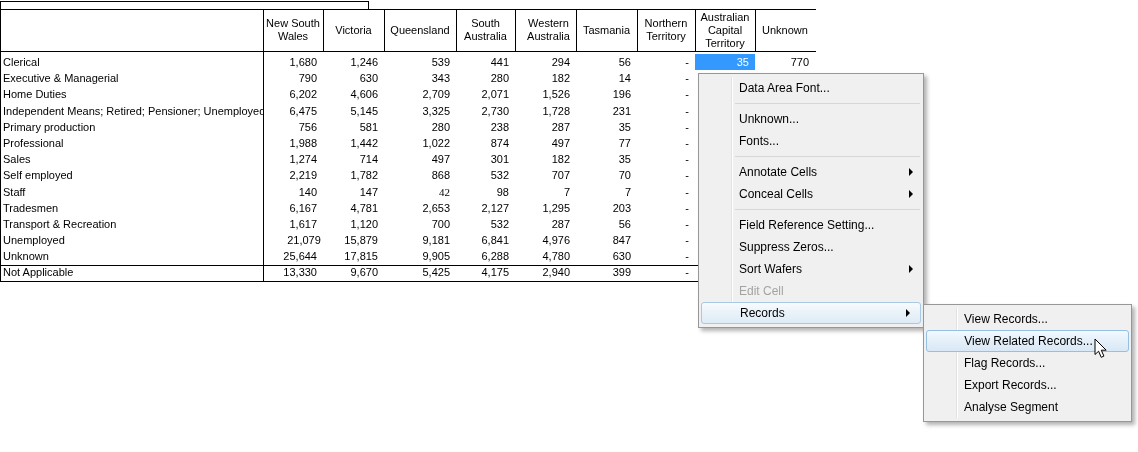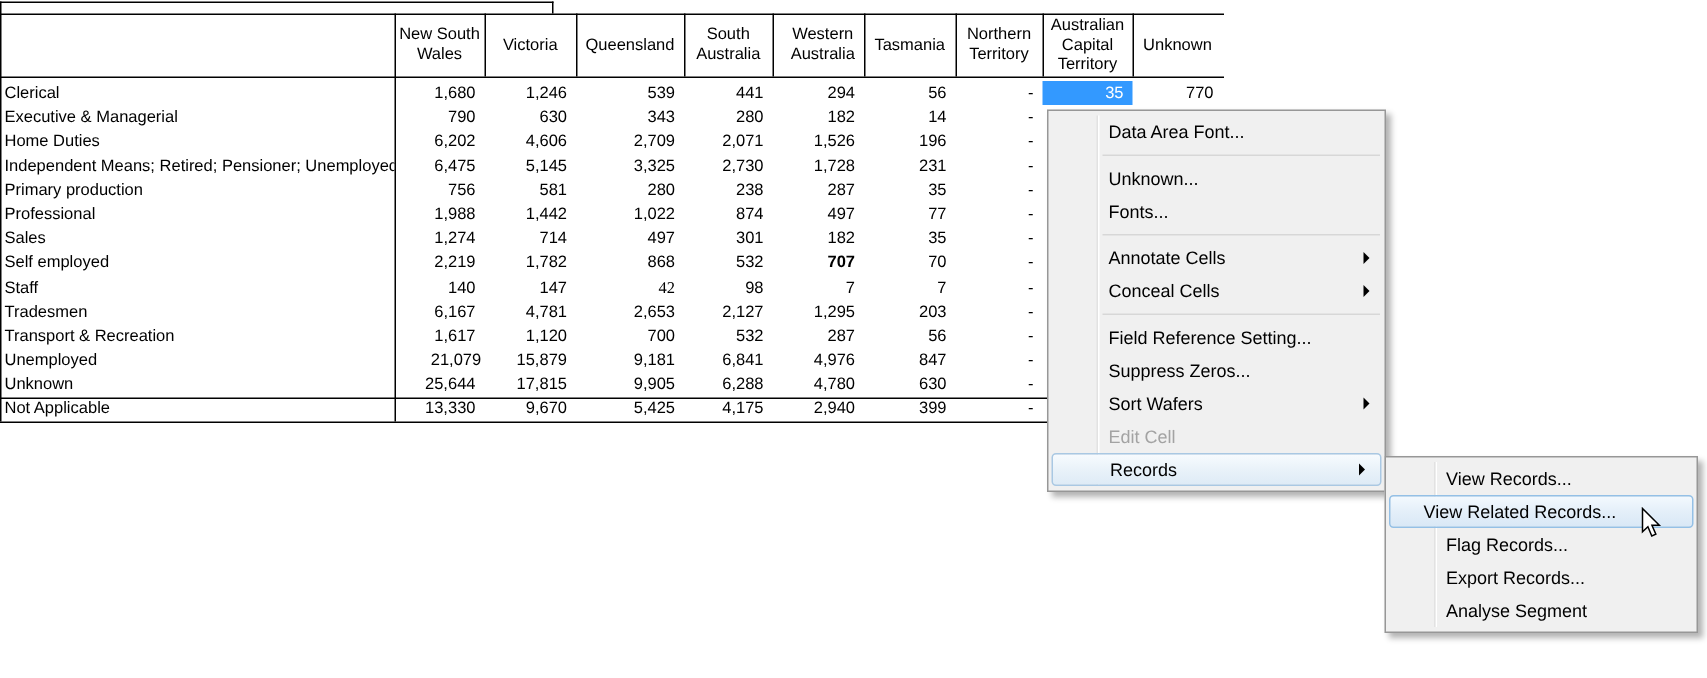--- a/index.html
+++ b/index.html
@@ -47,20 +47,21 @@
   .mitem.disabled{color:#A3A3A3;}
   .mitem.hl{
     margin:0 2px;padding-left:38px;line-height:20px;
     border:1px solid #A9C8E3;border-radius:3px;
     background:linear-gradient(180deg,#F7FBFE 0%,#E9F2F9 50%,#DEEBF6 100%);
   }
   .mitem.hl2{
     margin:0 2px;padding-left:22px;line-height:20px;
     border:1px solid #94C0E6;border-radius:3px;
     background:linear-gradient(180deg,#F3F9FE 0%,#E4EFF9 50%,#D9E8F6 100%);
+    text-align:center;
   }
   .msep{height:9px;position:relative;}
   .msep:before{content:"";position:absolute;left:36px;right:3px;top:4px;height:1px;background:#D7D7D7;}
   .arrow{
     position:absolute;right:10px;top:50%;margin-top:-4px;width:0;height:0;
     border-top:4px solid transparent;border-bottom:4px solid transparent;border-left:4px solid #000;
   }
   #context-menu{left:698px;top:73px;width:226px;}
   #records-submenu{left:923px;top:304px;width:209px;}
 
@@ -176,21 +177,21 @@
         <div class="dcell" style="left: 637px; width: 58px;">-</div>
         <div class="dcell" style="left: 695px; width: 60px;"></div>
         <div class="dcell" style="left: 755px; width: 60px;"></div>
       </div>
       <div class="trow">
         <div class="rlabel">Self employed</div>
         <div class="dcell" style="left: 263px; width: 60px;">2,219</div>
         <div class="dcell" style="left: 323px; width: 61px;">1,782</div>
         <div class="dcell" style="left: 384px; width: 72px;">868</div>
         <div class="dcell" style="left: 456px; width: 59px;">532</div>
-        <div class="dcell" style="left: 515px; width: 61px; font-weight: bold;">707</div>
+        <div class="dcell" style="left: 515px; width: 61px;">707</div>
         <div class="dcell" style="left: 576px; width: 61px;">70</div>
         <div class="dcell" style="left: 637px; width: 58px;">-</div>
         <div class="dcell" style="left: 695px; width: 60px;"></div>
         <div class="dcell" style="left: 755px; width: 60px;"></div>
       </div>
       <div class="trow">
         <div class="rlabel">Staff</div>
         <div class="dcell" style="left: 263px; width: 60px;">140</div>
         <div class="dcell" style="left: 323px; width: 61px;">147</div>
         <div class="dcell" style="left: 384px; width: 72px; font-family: Liberation Serif, serif;">42</div>

